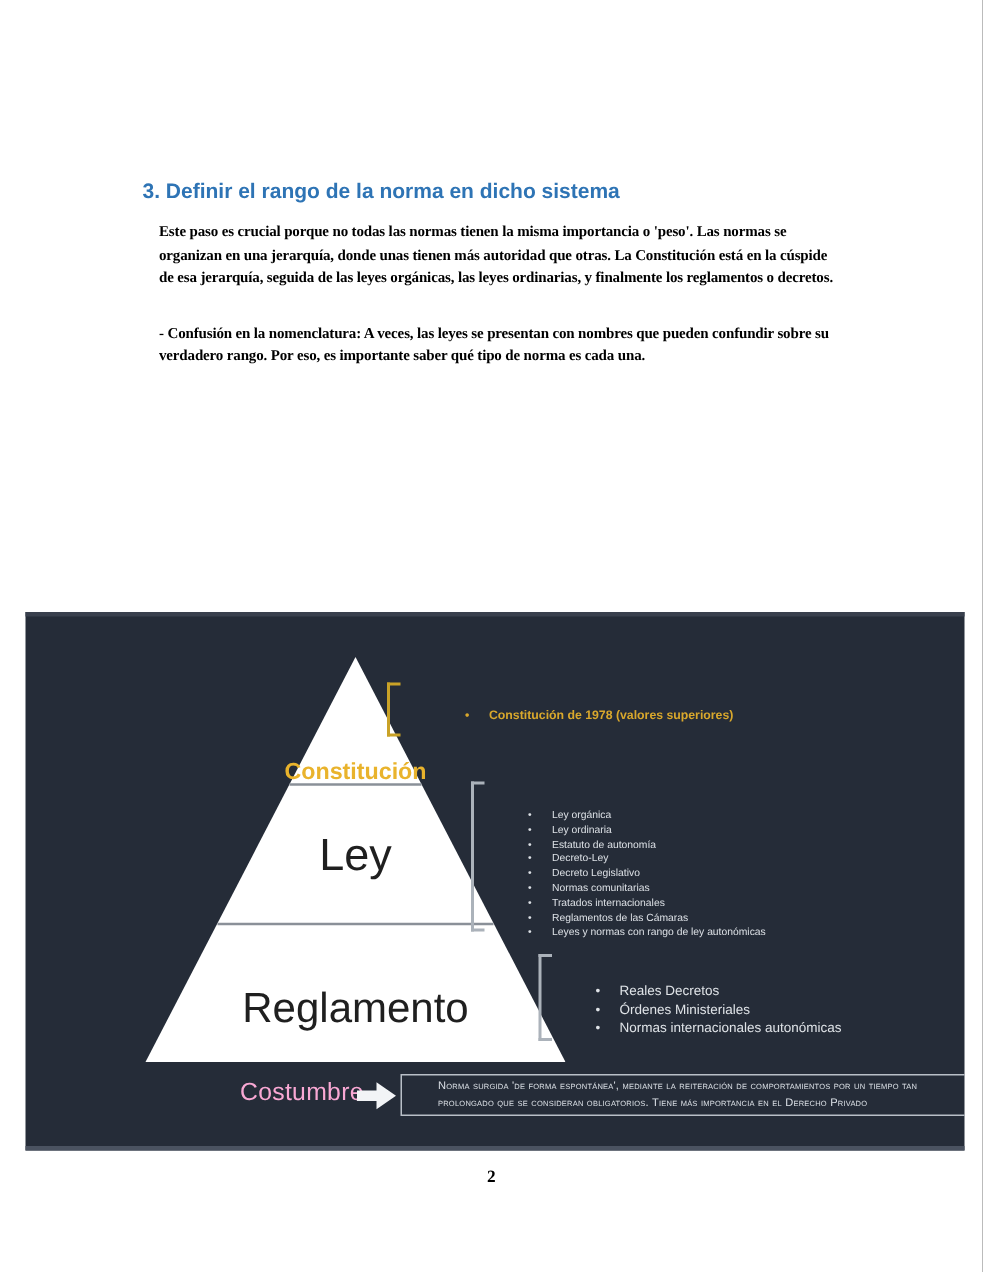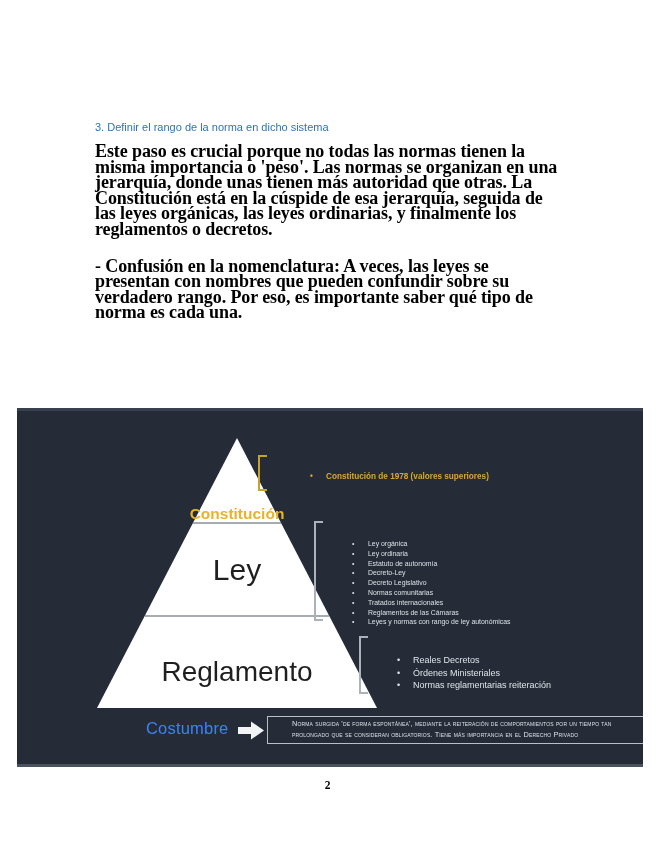--- a/index.html
+++ b/index.html
@@ -7,26 +7,26 @@
     position:relative; width:655px; height:848px; margin:0 auto;
     background:#ffffff; overflow:hidden;
     font-family:"Liberation Serif", serif;
   }
   .content {
     position:absolute; left:95px; top:118px; width:472px;
     color:#000;
   }
   .heading {
     font-family:"Liberation Sans", sans-serif;
-    font-size:11px; font-weight:400; color:#2E74B5;
+    font-size:14px; font-weight:700; color:#2E74B5;
     margin:0 0 8px 0; line-height:18px;
   }
   .content p {
-    font-size:18px; font-weight:700; line-height:15.6px;
-    margin:0; letter-spacing:-0.1px;
+    font-size:10px; font-weight:700; line-height:15.6px;
+    margin:11px; letter-spacing:-0.1px;
   }
   .content p.gap-after { margin-bottom:21px; }
   .content p.gap-before { margin-top:15px; }
 
   
   .figure {
     position:absolute; left:17px; top:408px; width:626px; height:353px;
     background:#252C38; border-top:3px solid #39404D; border-bottom:3px solid #4A5260;
     font-family:"Liberation Sans", sans-serif; overflow:hidden;
   }
@@ -43,22 +43,22 @@
     position:absolute; margin:16px; padding:0; list-style:none;
   }
   ul.annot-list li { position:relative; padding-left:17px; white-space:nowrap; }
   ul.annot-list li::before { content:"•"; position:absolute; left:1px; }
 
   ul.list-constitucion { left:276px; top:43px; color:#D9A82C; font-size:8.2px; line-height:13.5px; font-weight:700;}
   ul.list-ley          { left:318px; top:112px; color:#DCE0E5; font-size:6.9px; line-height:9.8px; }
   ul.list-reglamento   { left:363px; top:227px; color:#DFE3E7; font-size:9px;  line-height:12.6px; }
 
   .costumbre-label {
-    position:absolute; left:129px; top:308px; width:90px;
-    color:#3b82f6; font-size:16.5px; letter-spacing:0.2px;
+    position:absolute; left:143px; top:308px; width:90px;
+    color:#f9a8d4; font-size:16.5px; letter-spacing:0.2px;
   }
   .arrow-icon { position:absolute; left:221px; top:310px; }
   .def-box {
     position:absolute; left:250px; top:305px; width:352px; height:22px;
     border:1.5px solid #B9BFC7; padding:2px 24px;
     color:#DBE0E6; font-size:7.4px; line-height:10.8px;
     font-variant:small-caps; letter-spacing:0.15px;
   }
   .page-number {
     position:absolute; left:0; right:0; top:779px; text-align:center;
@@ -102,21 +102,21 @@
         <li>Normas comunitarias</li>
         <li>Tratados internacionales</li>
         <li>Reglamentos de las Cámaras</li>
         <li>Leyes y normas con rango de ley autonómicas</li>
       </ul>
 
     <div class="bracket light" style="left:342px; top:225px; height:54px;"></div>
     <ul class="annot-list list-reglamento">
         <li>Reales Decretos</li>
         <li>Órdenes Ministeriales</li>
-        <li>Normas reglamentarias reiteración</li>
+        <li>Normas internacionales autonómicas</li>
       </ul>
 
     <span class="costumbre-label">Costumbre</span>
 
     <svg class="arrow-icon" width="26" height="19" viewBox="0 0 26 19">
       <polygon points="0,6 13,6 13,0.5 26,9.5 13,18.5 13,13 0,13" fill="#F2F4F6"></polygon>
     </svg>
 
     <div class="def-box">
       <span>Norma surgida 'de forma espontánea', mediante la reiteración de comportamientos por un tiempo tan prolongado que se consideran obligatorios. Tiene más importancia en el Derecho Privado</span>

